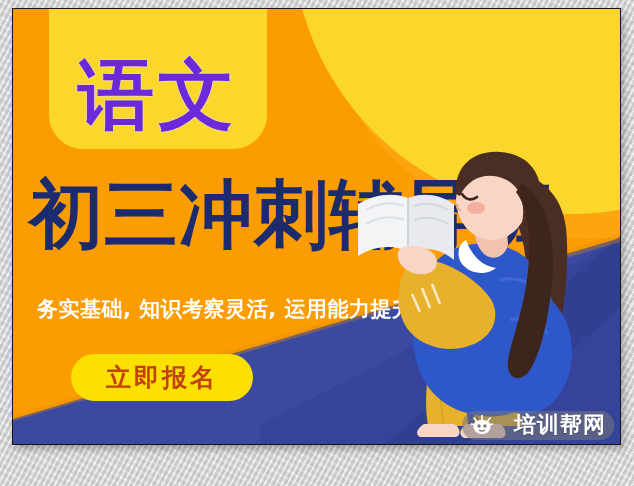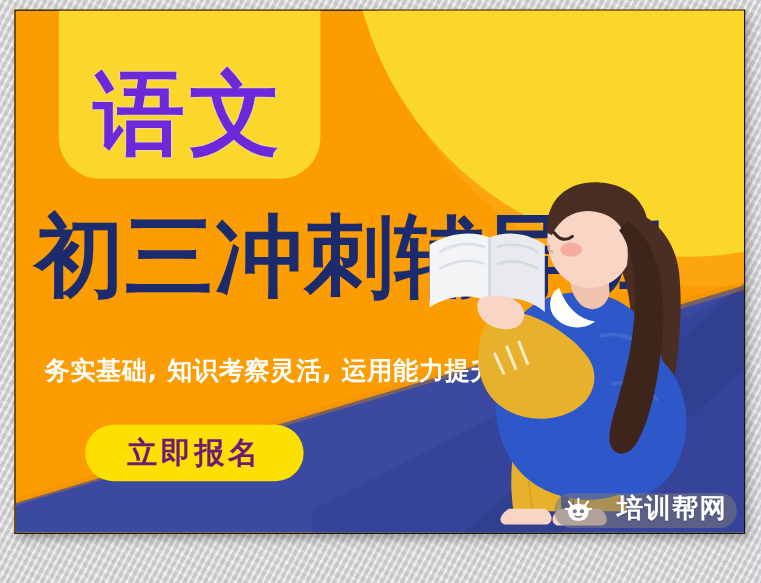--- a/index.html
+++ b/index.html
@@ -137,21 +137,21 @@
     align-items: center;
     justify-content: center;
     cursor: pointer;
     border: none;
     padding: 0;
     box-shadow: 0 0 0 0 rgba(0,0,0,0);
   }
   #cta-button-label {
     font-size: 25px;
     font-weight: bold;
-    color: #701a75;
+    color: #c2410c;
     letter-spacing: 3px;
     white-space: nowrap;
   }
 
   
   #illustration {
     position: absolute;
     right: 10px;
     bottom: 0px;
     width: 260px;

